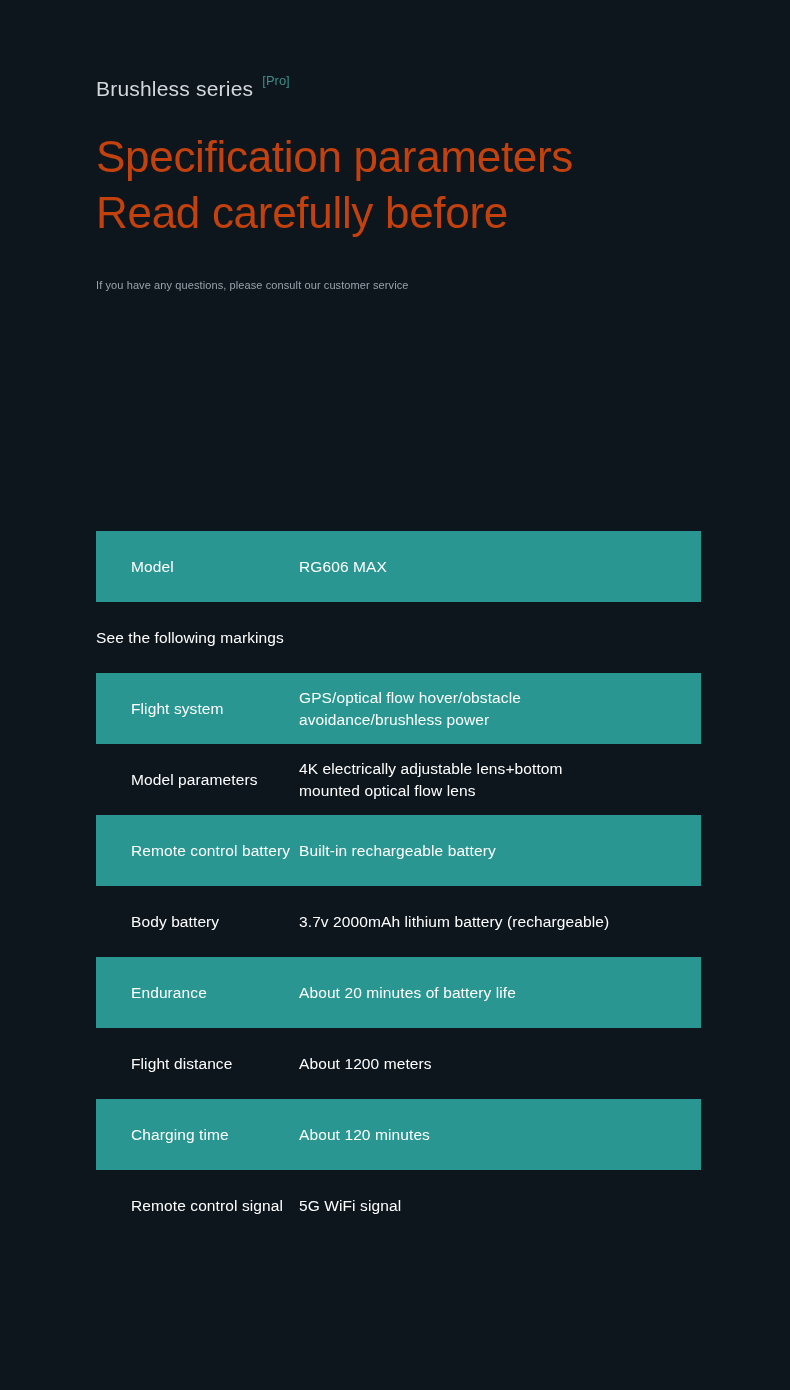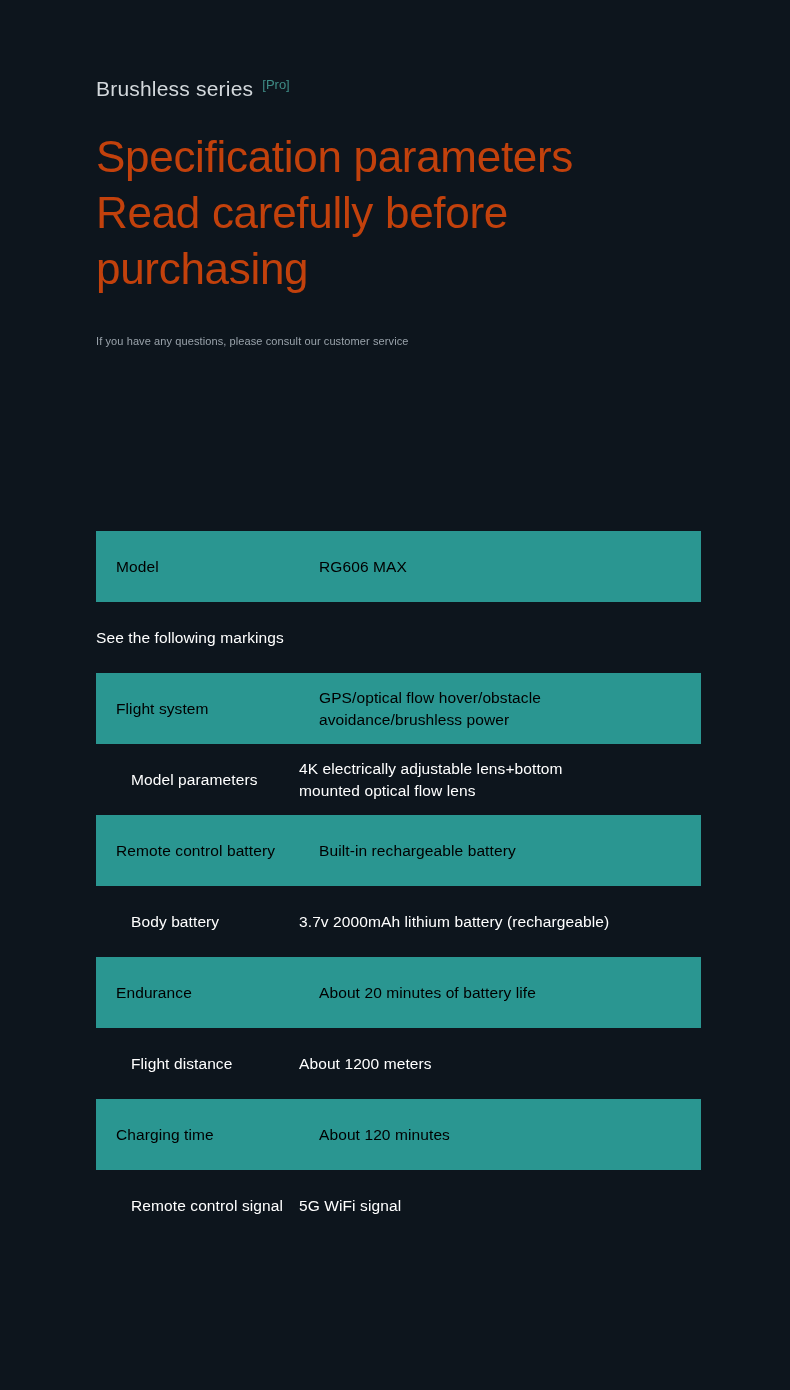--- a/index.html
+++ b/index.html
@@ -21,21 +21,21 @@
     box-sizing: border-box;
   }
 
   
   .header {
     padding-left: 96px;
     padding-right: 60px;
   }
   .eyebrow {
     display: flex;
-    align-items: flex-end;
+    align-items: center;
     gap: 9px;
     padding-top: 78px;
   }
   .eyebrow-text {
     font-size: 21px;
     color: #d3d8dc;
     letter-spacing: 0.2px;
     line-height: 1;
   }
   .eyebrow-tag {
@@ -95,22 +95,21 @@
   }
   .spec-value {
     flex: 1 1 auto;
     padding-right: 10px;
     font-size: 15.5px;
     line-height: 22px;
     letter-spacing: 0.1px;
   }
   .spec-row.alt .spec-label,
   .spec-row.alt .spec-value {
-    color: #000000;
-    padding-left: 20px;
+    color: #ffffff;
   }
   .spec-row.plain .spec-label,
   .spec-row.plain .spec-value {
     color: #ffffff;
   }
   .spec-value .vline { display: block; }
 </style>
 </head>
 <body>
 
@@ -119,21 +118,20 @@
   <div class="header">
 
     <div class="eyebrow">
       <span class="eyebrow-text">Brushless series</span>
       <span class="eyebrow-tag">[Pro]</span>
     </div>
 
     <h1 class="headline">
       <span class="headline-line">Specification parameters</span>
       <span class="headline-line">Read carefully before</span>
-      <span class="headline-line">purchasing</span>
     </h1>
 
     <div class="subtitle">If you have any questions, please consult our customer service</div>
 
   </div>
 
   <div class="spec-table">
       <div class="spec-row alt">
         <div class="spec-label">Model</div>
         <div class="spec-value">

